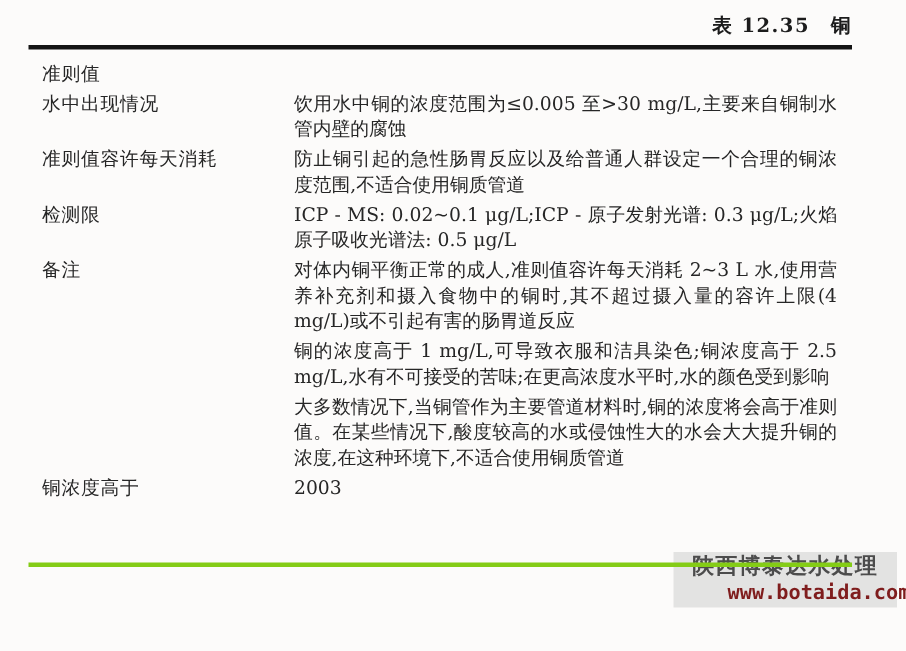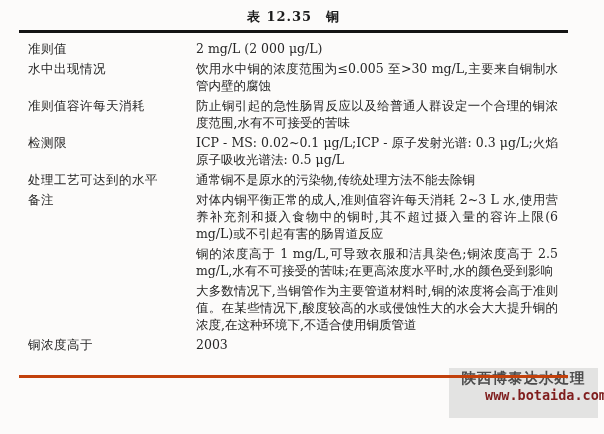--- a/index.html
+++ b/index.html
@@ -14,35 +14,35 @@
     background: #fcfbfa;
     font-family: "DejaVu Serif", "Liberation Serif", serif;
     color: #262626;
     overflow: hidden;
   }
   .title {
     position: absolute;
     top: 8px;
     left: 19px;
     width: 549px;
-    text-align: center;
+    text-align: right;
     font-weight: bold;
     font-size: 13px;
     letter-spacing: 1px;
     color: #1c1c1c;
   }
   .gtable {
     position: absolute;
     top: 30px;
     left: 19px;
     width: 549px;
     height: 348px;
     box-sizing: border-box;
     border-top: 3px solid #141414;
-    border-bottom: 3px solid #c2410c;
+    border-bottom: 3px solid #84cc16;
     padding-top: 7px;
     z-index: 2;
   }
   .row {
     display: flex;
     margin-bottom: 3px;
   }
   .row-label {
     width: 177px;
     flex-shrink: 0;
@@ -65,21 +65,21 @@
     margin: 0 0 3px 0;
   }
   .row-content p:last-child {
     margin-bottom: 0;
   }
   .watermark {
     position: absolute;
     left: 449px;
     top: 368px;
     width: 149px;
-    padding: 2px 0 15px 0;
+    padding: 2px 0 2px 0;
     background: #e3e3e2;
     text-align: center;
     z-index: 1;
   }
   .wm-company {
     font-family: "DejaVu Sans", "Liberation Sans", sans-serif;
     font-weight: bold;
     font-size: 14.5px;
     line-height: 17px;
     letter-spacing: 1px;
@@ -98,52 +98,43 @@
 <body>
 
 <div class="page">
 
   <div class="title">表 12.35　铜</div>
 
   <div class="gtable">
     <div id="rows-container">
         <div class="row">
           <div class="row-label">准则值</div>
-          <div class="row-content">
-            <p>2 mg/L (2 000 μg/L)</p>
-          </div>
         </div>
         <div class="row">
           <div class="row-label">水中出现情况</div>
           <div class="row-content">
             <p>饮用水中铜的浓度范围为≤0.005 至&gt;30 mg/L,主要来自铜制水管内壁的腐蚀</p>
           </div>
         </div>
         <div class="row">
           <div class="row-label">准则值容许每天消耗</div>
           <div class="row-content">
-            <p>防止铜引起的急性肠胃反应以及给普通人群设定一个合理的铜浓度范围,水有不可接受的苦味</p>
+            <p>防止铜引起的急性肠胃反应以及给普通人群设定一个合理的铜浓度范围,不适合使用铜质管道</p>
           </div>
         </div>
         <div class="row">
           <div class="row-label">检测限</div>
           <div class="row-content">
             <p>ICP - MS: 0.02~0.1 μg/L;ICP - 原子发射光谱: 0.3 μg/L;火焰原子吸收光谱法: 0.5 μg/L</p>
           </div>
         </div>
         <div class="row">
-          <div class="row-label">处理工艺可达到的水平</div>
-          <div class="row-content">
-            <p>通常铜不是原水的污染物,传统处理方法不能去除铜</p>
-          </div>
-        </div>
-        <div class="row">
           <div class="row-label">备注</div>
           <div class="row-content">
-            <p>对体内铜平衡正常的成人,准则值容许每天消耗 2~3 L 水,使用营养补充剂和摄入食物中的铜时,其不超过摄入量的容许上限(6 mg/L)或不引起有害的肠胃道反应</p>
+            <p>对体内铜平衡正常的成人,准则值容许每天消耗 2~3 L 水,使用营养补充剂和摄入食物中的铜时,其不超过摄入量的容许上限(4 mg/L)或不引起有害的肠胃道反应</p>
             <p>铜的浓度高于 1 mg/L,可导致衣服和洁具染色;铜浓度高于 2.5 mg/L,水有不可接受的苦味;在更高浓度水平时,水的颜色受到影响</p>
             <p>大多数情况下,当铜管作为主要管道材料时,铜的浓度将会高于准则值。在某些情况下,酸度较高的水或侵蚀性大的水会大大提升铜的浓度,在这种环境下,不适合使用铜质管道</p>
           </div>
         </div>
         <div class="row">
           <div class="row-label">铜浓度高于</div>
           <div class="row-content">
             <p>2003</p>
           </div>
         </div>

